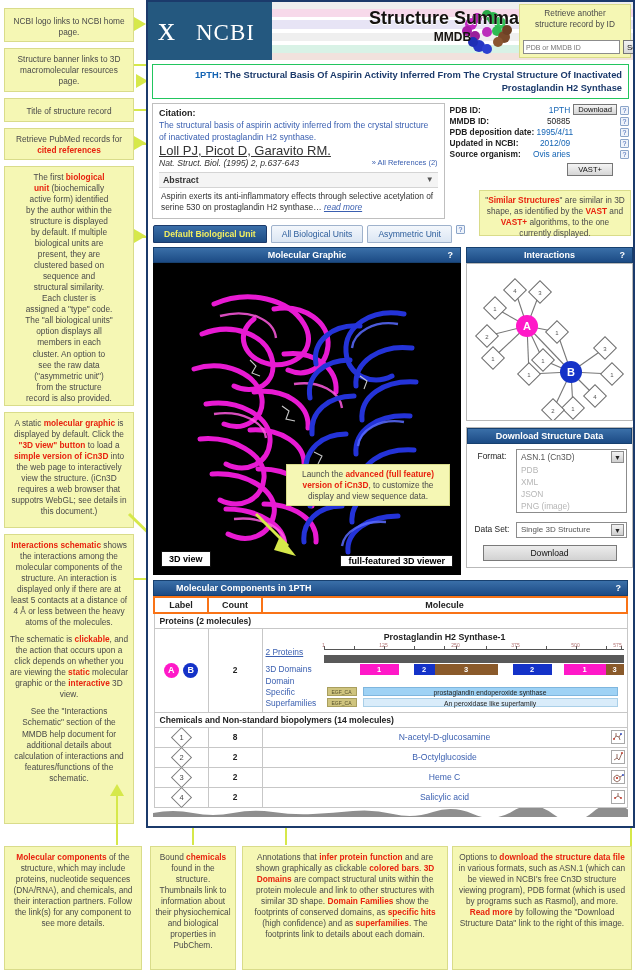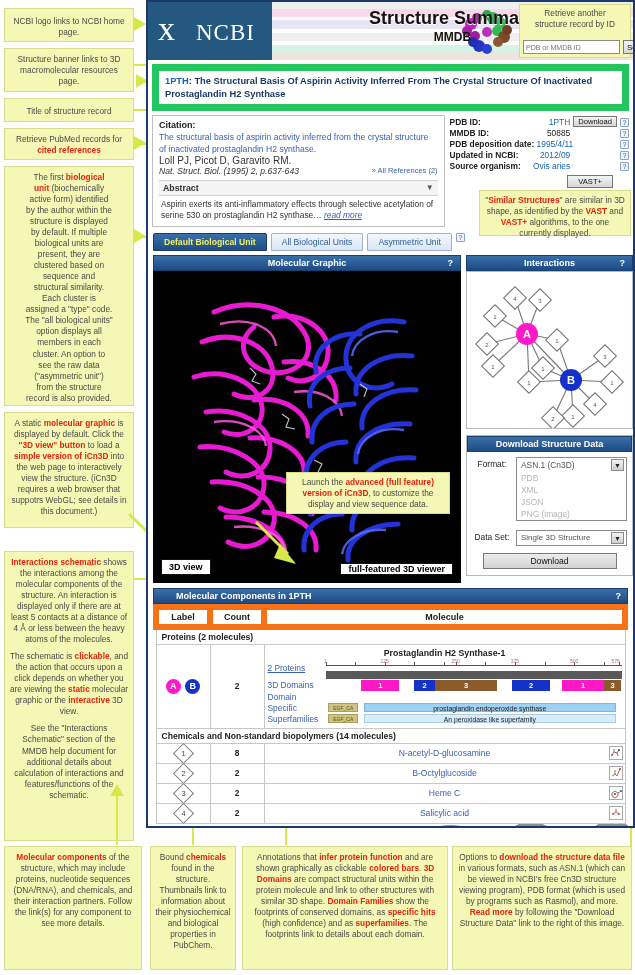--- a/index.html
+++ b/index.html
@@ -105,35 +105,36 @@
     font-family:"Liberation Sans", sans-serif;
   }
   .retrieve-row button {
     height:14px; font-size:8px; border:1px solid #767676;
     background:linear-gradient(#f2f2f2,#d9d9d9); color:#111;
     font-family:"Liberation Sans", sans-serif; padding:0 3px; cursor:pointer;
   }
 
   
   .rec-title {
-    margin:4px 4px 0 4px; border:7px solid #22c55e; background:#fff;
+    margin:4px 4px 0 4px; border:1px solid #22c55e; background:#fff;
     padding:4px 6px; font-size:9.3px; font-weight:bold; color:#1b3a6b;
     line-height:1.35;
+    text-align:right;
   }
   .rec-title .pdbid { color:#1464b4; }
 
   
   .mid { display:flex; margin:4px 4px 0 4px; gap:5px; }
   .cite {
     width:308px; border:1px solid #bfbfbf; background:#fff; padding:4px 6px;
     position:relative;
   }
   .cite .lbl { font-weight:bold; color:#222; font-size:9px; margin-bottom:2px; }
   .cite .ct { color:#3a5fb0; font-size:8.6px; line-height:1.33; }
-  .cite .auth { color:#333; font-size:10px; }
+  .cite .auth { color:#333; font-size:13px;text-decoration:underline; }
   .cite .jrnl { color:#333; font-size:8.6px; font-style:italic; }
   .cite .allref { color:#3a5fb0; font-size:7.5px; float:right; margin-top:-10px; }
   .abs-bar {
     margin-top:4px; border-top:1px solid #d4d4d4; border-bottom:1px solid #d4d4d4;
     background:#f4f4f4; padding:2px 4px; font-size:8.8px; font-weight:bold; color:#333;
     display:flex; justify-content:space-between; align-items:center;
   }
   .abs-bar .tri { font-size:8px; color:#555; }
   .abs-txt { padding:3px 2px 0 2px; font-size:8.4px; color:#333; line-height:1.35; }
   .abs-txt a { color:#3a5fb0; font-style:italic; text-decoration:underline; }
@@ -223,21 +224,21 @@
   .dl-btn {
     display:block; margin:7px auto 0 auto; width:134px; text-align:center;
     font-size:8.6px; border:1px solid #7a7a7a; background:linear-gradient(#ececec,#d2d2d2);
     padding:2px 0; cursor:pointer; color:#111; font-family:"Liberation Sans", sans-serif;
   }
 
   
   .mc { margin:5px 5px 0 5px; }
   .mc-tbl { width:100%; border-collapse:collapse; font-size:8.4px; }
   .mc-tbl th {
-    border:6px solid #f97316; background:#fff; font-size:9px; color:#222;
+    border:2px solid #f97316; background:#fff; font-size:9px; color:#222;
     padding:2px 0; font-weight:bold;
   }
   .mc-tbl td { border:1px solid #c7c7c7; padding:2px 3px; vertical-align:middle; }
   .sec-row td {
     font-weight:bold; color:#222; font-size:8.6px; background:#fff; padding:2px 5px;
   }
   .col-label { width:54px; text-align:center; }
   .col-count { width:54px; text-align:center; font-weight:bold; color:#222; }
   .chip {
     display:inline-block; width:15px; height:15px; border-radius:50%;
@@ -322,21 +323,21 @@
   <div class="arrow-r" style="left:134px; top:229px;"></div>
 
   <div class="note" style="left:4px; top:412px; width:130px; height:116px; padding:5px 4px;">
     A static <b class="r">molecular graphic</b> is displayed by default. Click the <b class="r">"3D view" button</b> to load a <b class="r">simple version of iCn3D</b> into the web page to interactively view the structure. (iCn3D requires a web browser that suppotrs WebGL; see details in this document.)
   </div>
   <svg class="diag-arrow" style="left:126px; top:510px;" width="60" height="58" viewBox="0 0 60 58">
     <path d="M3 4 L40 40" stroke="#d6e84a" stroke-width="3" fill="none"></path>
     <path d="M32 30 L46 48 L26 44 Z" fill="#d6e84a"></path>
   </svg>
 
-  <div class="note" style="left:4px; top:534px; width:130px; height:290px; padding:5px 4px; text-align:center;margin-top:17px;">
+  <div class="note" style="left:4px; top:534px; width:130px; height:290px; padding:5px 4px; text-align:center;">
     <b class="r">Interactions schematic</b> shows the interactions among the molecular components of the structure. An interaction is displayed only if there are at least 5 contacts at a distance of 4 Å or less between the heavy atoms of the molecules.
     <div style="height:6px"></div>
     The schematic is <b class="r">clickable</b>, and the action that occurs upon a click depends on whether you are viewing the <b class="r">static</b> molecular graphic or the <b class="r">interactive</b> 3D view.
     <div style="height:6px"></div>
     See the "Interactions Schematic" section of the MMDB help document for additional details about calculation of interactions and features/functions of the schematic.
   </div>
   <div class="lead lead-h" style="left:134px; top:578px; width:50px;"></div>
   <div class="lead lead-v" style="left:182px; top:578px; height:12px;"></div>
 
   <div class="note" style="left:4px; top:846px; width:138px; height:124px; padding:5px 4px;">

